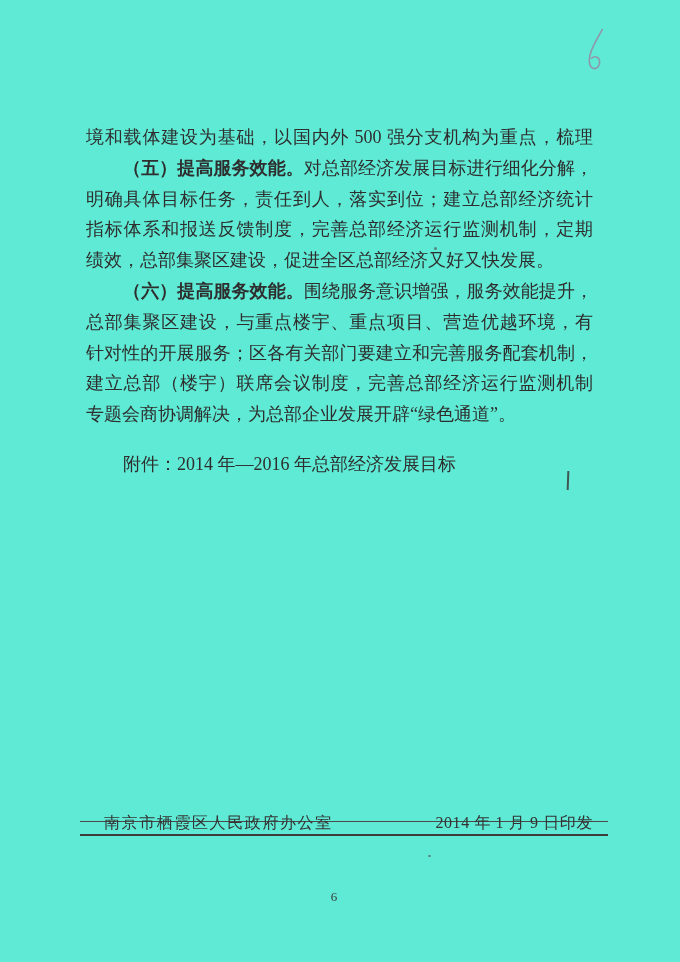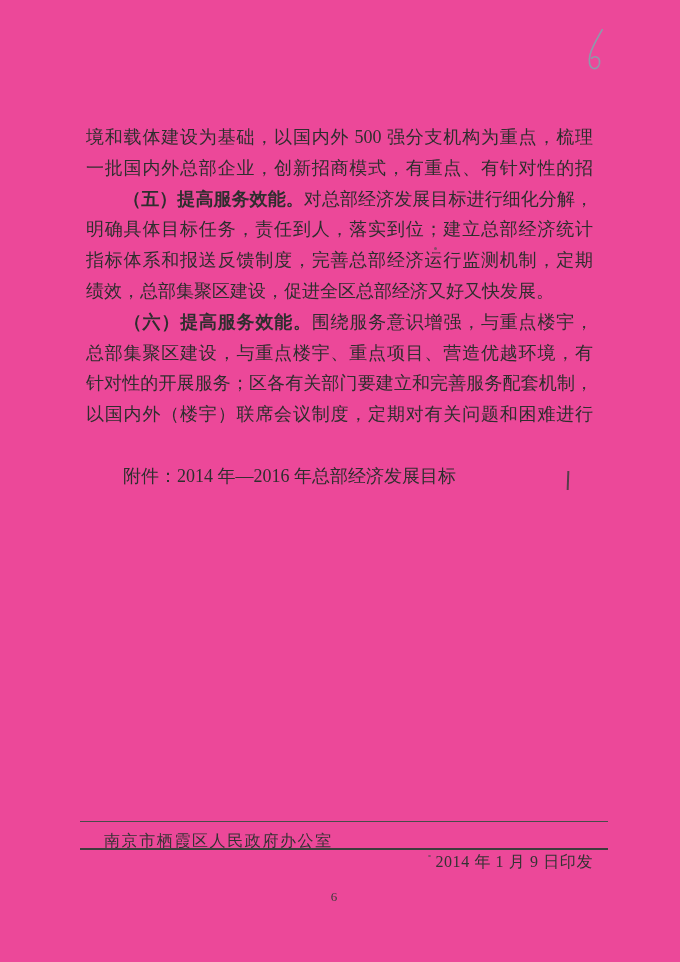--- a/index.html
+++ b/index.html
@@ -5,55 +5,55 @@
   html, body {
     margin: 0; padding: 0;
     width: 680px; height: 962px;
     background: #ffffff;
     overflow: hidden;
     font-family: "Liberation Serif", "DejaVu Serif", serif;
   }
   .page {
     position: relative;
     width: 680px; height: 962px;
-    background: #ec4899;
+    background: #5eead4;
   }
   
   .body-text {
     position: absolute;
     left: 86px; top: 122px;
     width: 507px;
     font-size: 18px;
     line-height: 30.8px;
     color: #2e2e2e;
     letter-spacing: 0;
   }
   .tline { height: 30.8px; white-space: normal; }
   .tline.just { text-align: justify; text-align-last: justify; }
-  .tline.gap { margin-top: 31px; }
+  .tline.gap { margin-top: 19px; }
   .tline .ind { display: inline-block; width: 37px; }
   .tline .b { font-weight: 700; }
   
   .handwritten-6 {
     position: absolute;
     left: 583px; top: 27px;
     width: 24px; height: 48px;
     transform: rotate(6deg);
   }
   
   .footer {
     position: absolute;
     left: 80px; top: 821px;
-    width: 528px; height: 29px;
+    width: 528px; height: 15px;
     box-sizing: border-box;
     border-top: 1.5px solid #4a4a4a;
     border-bottom: 2px solid #3d3d3d;
     display: flex;
     justify-content: space-between;
-    align-items: center;
+    align-items: flex-end;
     padding: 12px 15px 0 24px;
     color: #333;
     font-size: 16px;
   }
   .footer .issuer { letter-spacing: 1.6px; }
   .footer .printdate { letter-spacing: 0.6px; margin-top: 43px; }
   
   .page-num {
     position: absolute;
     left: 326px; top: 889px;
@@ -84,29 +84,29 @@
 <body>
 
 <div class="page">
 
   <svg class="handwritten-6" viewBox="0 0 24 48" aria-hidden="true">
     <path d="M 17 2 C 14 9, 9 19, 7.5 28 C 6.5 35, 8 41, 12.5 41.5 C 16.5 42, 18.5 37, 17.5 33 C 16.5 29.5, 12 28.5, 9.5 31.5" fill="none" stroke-width="1.7" stroke-linecap="round" stroke="#8f98ab"></path>
   </svg>
 
   <div class="body-text" id="body-text">
       <div class="tline just"><span>境和载体建设为基础，以国内外 500 强分支机构为重点，梳理</span></div>
-      <div class="tline just"><span>一批国内外总部企业，创新招商模式，有重点、有针对性的招</span></div>
       <div class="tline just"><span class="ind"></span><span class="b">（五）提高服务效能。</span><span>对总部经济发展目标进行细化分解，</span></div>
       <div class="tline just"><span>明确具体目标任务，责任到人，落实到位；建立总部经济统计</span></div>
       <div class="tline just"><span>指标体系和报送反馈制度，完善总部经济运行监测机制，定期</span></div>
       <div class="tline"><span>绩效，总部集聚区建设，促进全区总部经济又好又快发展。</span></div>
-      <div class="tline just"><span class="ind"></span><span class="b">（六）提高服务效能。</span><span>围绕服务意识增强，与重点楼宇，</span></div>
+      <div class="tline just"><span class="ind"></span><span class="b">（六）提高服务效能。</span><span>围绕服务意识增强，服务效能提升，</span></div>
       <div class="tline just"><span>总部集聚区建设，与重点楼宇、重点项目、营造优越环境，有</span></div>
       <div class="tline just"><span>针对性的开展服务；区各有关部门要建立和完善服务配套机制，</span></div>
-      <div class="tline just"><span>以国内外（楼宇）联席会议制度，定期对有关问题和困难进行</span></div>
+      <div class="tline just"><span>建立总部（楼宇）联席会议制度，完善总部经济运行监测机制</span></div>
+      <div class="tline"><span>专题会商协调解决，为总部企业发展开辟“绿色通道”。</span></div>
       <div class="tline gap"><span class="ind"></span><span>附件：2014 年—2016 年总部经济发展目标</span></div>
     </div>
 
   <div class="speck s1"></div>
   <div class="speck s2"></div>
   <div class="pen-stroke"></div>
 
   <div class="footer">
     <span class="issuer">南京市栖霞区人民政府办公室</span>
     <span class="printdate">2014 年 1 月 9 日印发</span>

